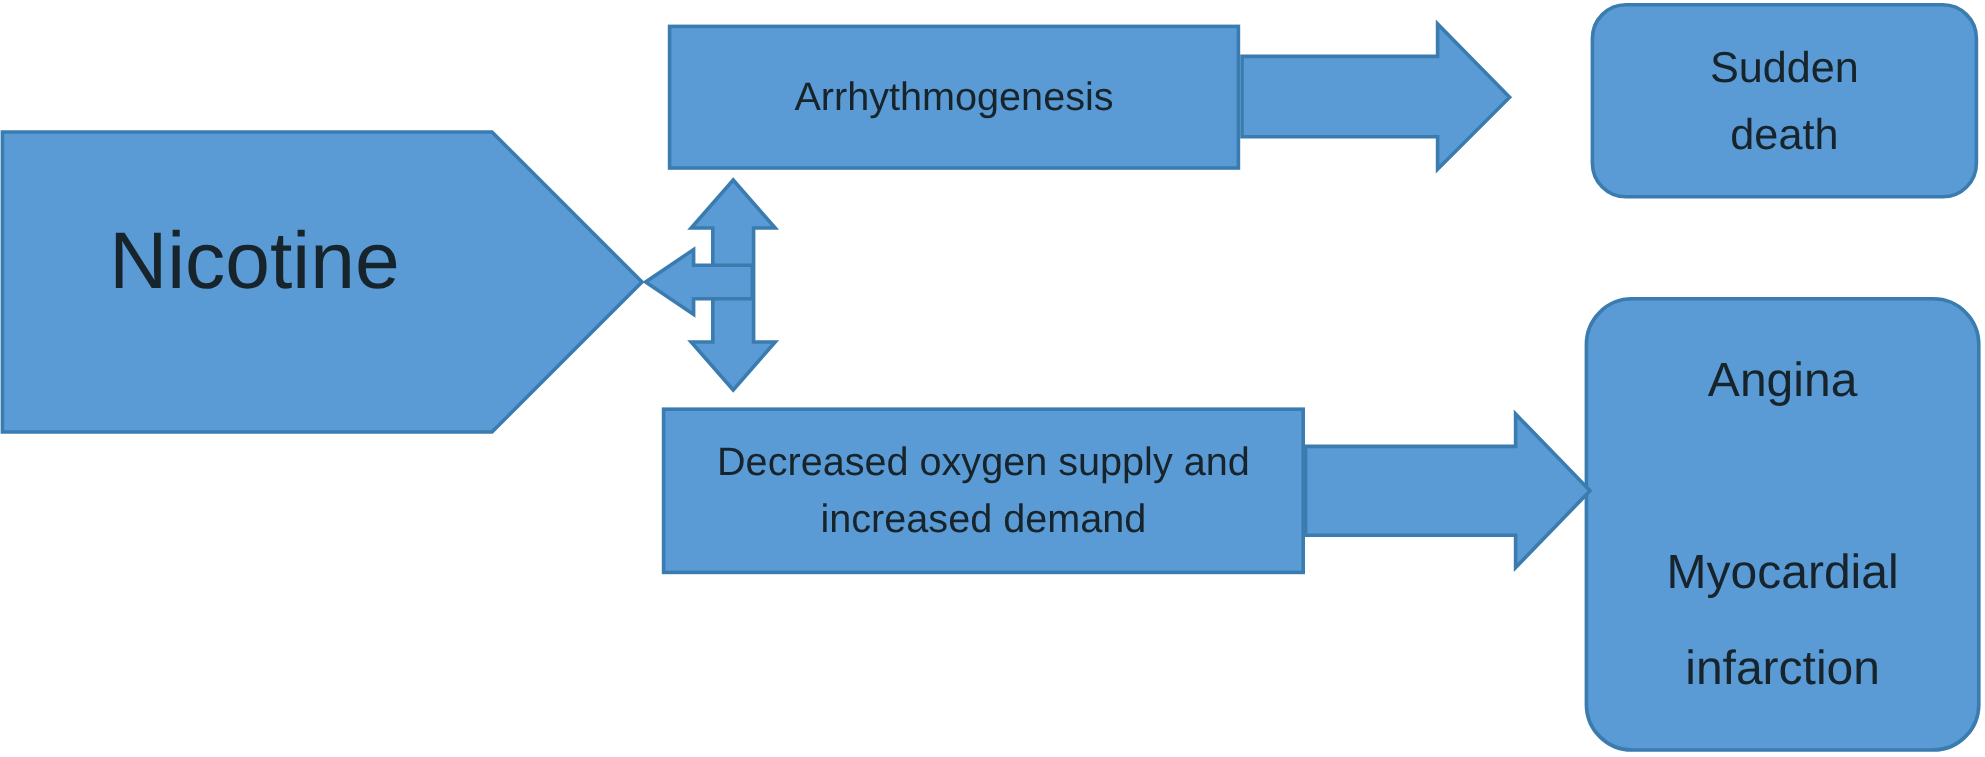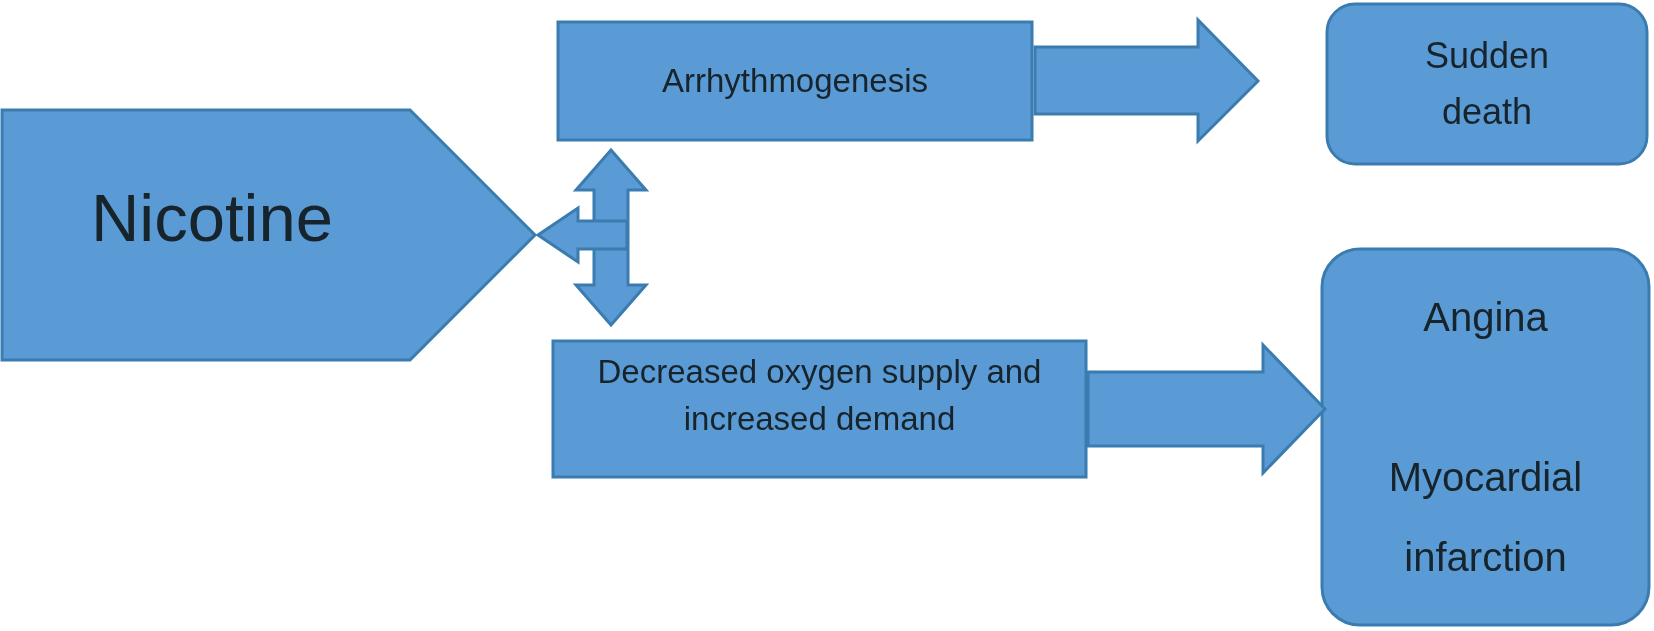--- a/index.html
+++ b/index.html
@@ -68,21 +68,21 @@
     <polygon class="shape-fill shape-line" points="1035,47 1198,47 1198,20 1258,81 1198,141 1198,114 1035,114"></polygon>
 
     <polygon class="shape-fill shape-line" points="1088,372 1263,372 1263,345 1325,409 1263,473 1263,446 1088,446"></polygon>
 
   </svg>
 
   <div class="lbl lbl-nicotine" style="left:2px; top:110px; width:420px; height:215px;">Nicotine</div>
 
   <div class="lbl lbl-arrhythmo" style="left:558px; top:22px; width:474px; height:118px;">Arrhythmogenesis</div>
 
-  <div class="lbl lbl-decreased" style="left:563px; top:328px; width:513px; height:136px;">Decreased oxygen supply and increased demand</div>
+  <div class="lbl lbl-decreased" style="left:563px; top:341px; width:513px; height:136px;">Decreased oxygen supply and increased demand</div>
 
   <div class="lbl lbl-sudden" style="left:1327px; top:4px; width:320px; height:160px;border-radius:21px;">Sudden
 death</div>
 
   <div class="lbl lbl-angina" style="left:1322px; top:249px; width:327px; height:376px;">Angina
 
 Myocardial
 infarction</div>
 
 </div>

